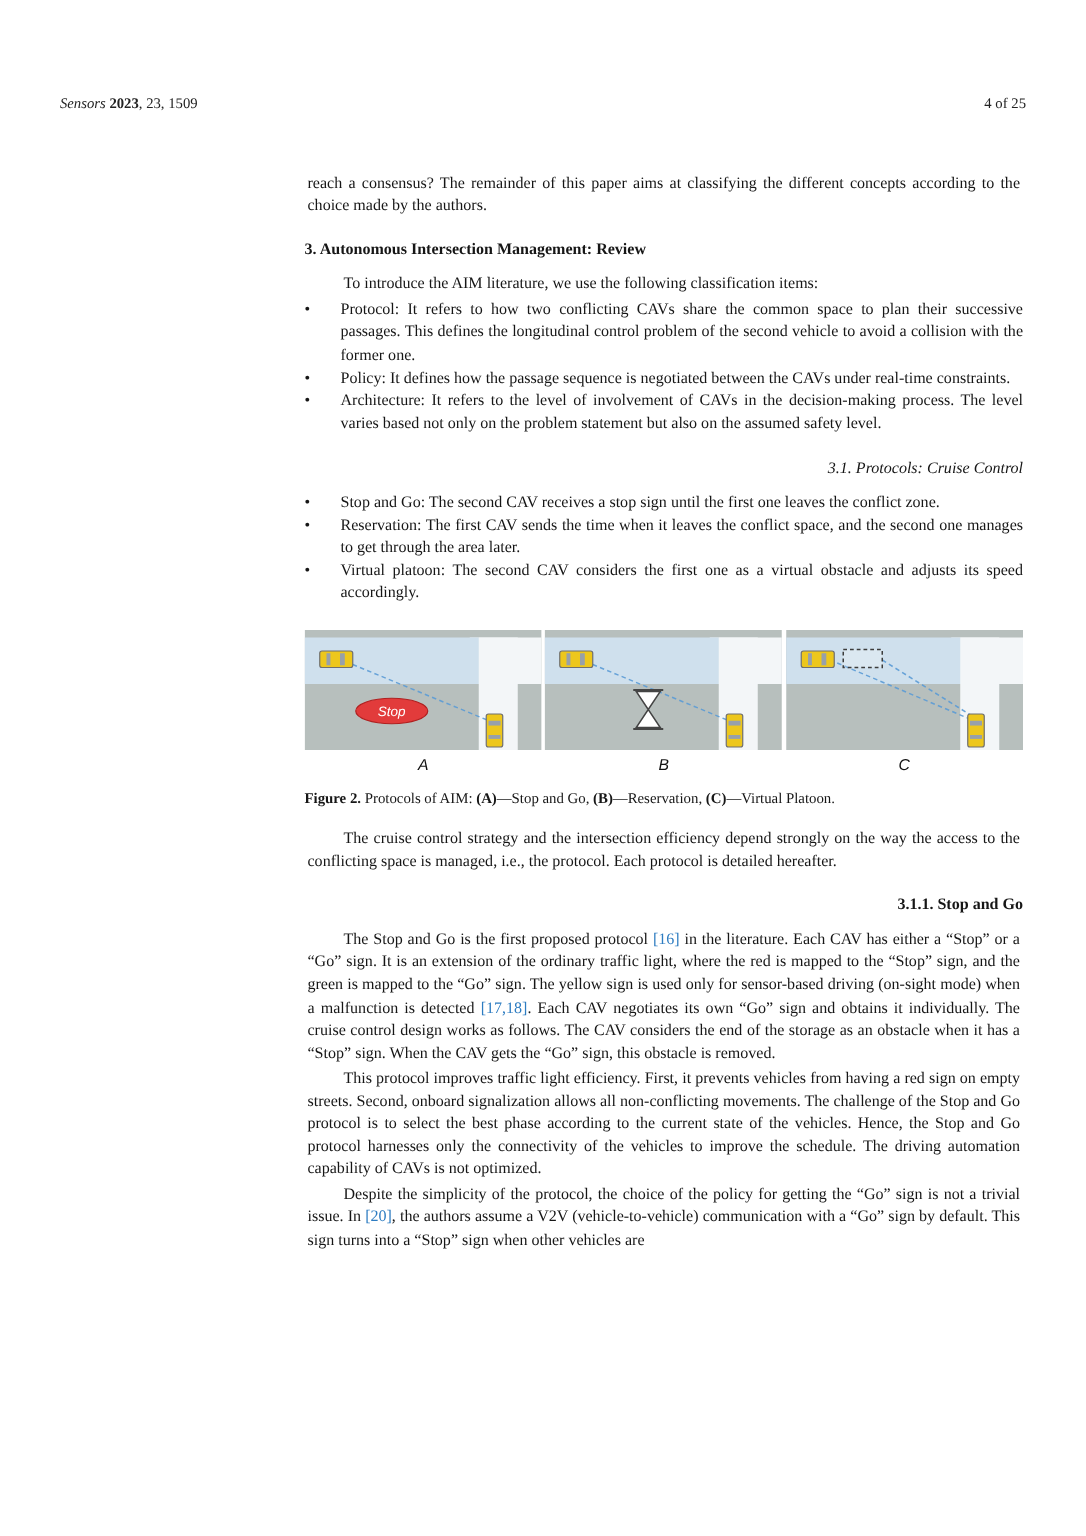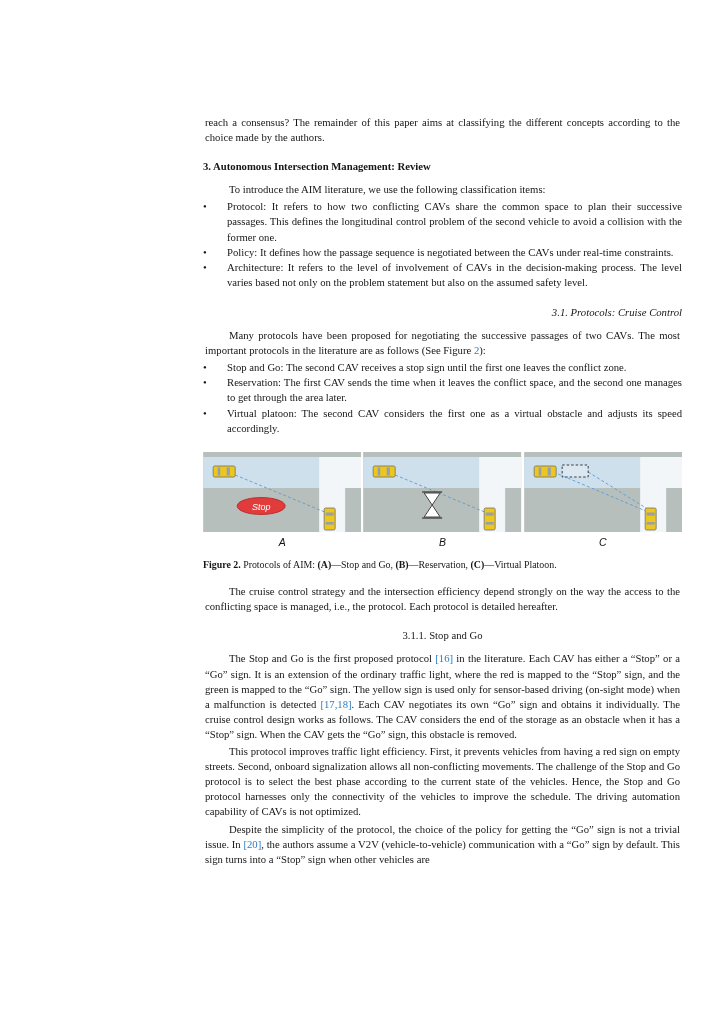--- a/index.html
+++ b/index.html
@@ -15,21 +15,21 @@
   .it { font-style: italic; }
   .bf { font-weight: bold; }
   .content {
     position: absolute; top: 113px; left: 203px; width: 479px;
     font-size: 10.7px; line-height: 15.1px; text-align: justify; hyphens: none;
   }
   .para { margin: 2px; text-indent: 24px; }
   .para.noind { text-indent: 0; }
   .sec-h  { font-size: 10.7px; font-weight: bold; margin: 14px 0 8px 0; text-align: left; }
   .subsec-h { font-size: 10.7px; font-weight: normal; font-style: italic; margin: 15px 0 8px 0; text-align: right; }
-  .subsubsec-h { font-size: 10.7px; font-weight: normal; margin: 14px 0 8px 0; text-align: center; }
+  .subsubsec-h { font-size: 10.7px; font-weight: bold; margin: 14px 0 8px 0; text-align: right; }
   .blist { list-style: none; margin: 2px 0 0 0; padding: 0; }
   .bitem { display: flex; }
   .bmark { flex: 0 0 24px; width: 24px; }
   .btext { flex: 1; text-align: justify; }
   .ref { color: var(--link, #2d7cc1); cursor: pointer; text-decoration: none; }
 
   .fig { margin: 16px 0 0 0; }
   .fig-row { display: flex; gap: 2px; width: 479px; }
   .fig-panel { flex: 1; font-style: italic; }
   .panel-svg { display: block; width: 100%; height: 80px; }
@@ -50,20 +50,24 @@
   .stop-text { fill: #ffffff; font-family: "Liberation Sans", sans-serif; font-size: 9px; }
   .hourglass { fill: #ffffff; stroke: #444444; stroke-width: 1; }
   .hg-bar { stroke: #444444; stroke-width: 1.4; }
   .ghost { fill: rgba(255,255,255,0.25); stroke: #3c3c3c; stroke-width: 1; stroke-dasharray: 2.5 2; }
 </style>
 </head>
 <body>
 
 <div class="page">
 
+  <header class="running-head">
+    <div><span class="it">Sensors </span><span class="bf">2023</span><span>, 23, 1509</span></div>
+    <div>4 of 25</div>
+  </header>
 
   <main class="content">
 
     <p class="para noind">reach a consensus? The remainder of this paper aims at classifying the different concepts according to the choice made by the authors.</p>
 
     <h2 class="sec-h">3. Autonomous Intersection Management: Review</h2>
 
     <p class="para">To introduce the AIM literature, we use the following classification items:</p>
 
     <ul class="blist">
@@ -76,21 +80,20 @@
         <span class="btext">Policy: It defines how the passage sequence is negotiated between the CAVs under real-time constraints.</span>
       </li>
       <li class="bitem">
         <span class="bmark">•</span>
         <span class="btext">Architecture: It refers to the level of involvement of CAVs in the decision-making process. The level varies based not only on the problem statement but also on the assumed safety level.</span>
       </li>
     </ul>
 
     <h3 class="subsec-h">3.1. Protocols: Cruise Control</h3>
 
-    <p class="para"><span>Many protocols have been proposed for negotiating the successive passages of two CAVs. The most important protocols in the literature are as follows (See Figure </span><span class="ref">2</span><span>):</span></p>
 
     <ul class="blist">
       <li class="bitem">
         <span class="bmark">•</span>
         <span class="btext">Stop and Go: The second CAV receives a stop sign until the first one leaves the conflict zone.</span>
       </li>
       <li class="bitem">
         <span class="bmark">•</span>
         <span class="btext">Reservation: The first CAV sends the time when it leaves the conflict space, and the second one manages to get through the area later.</span>
       </li>

